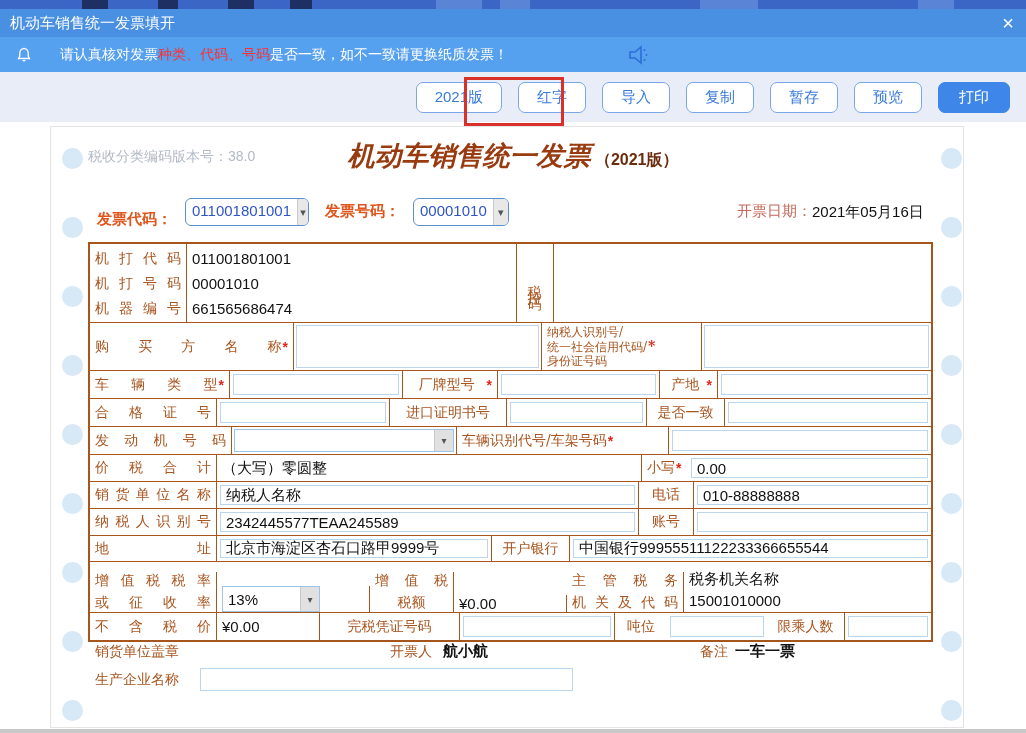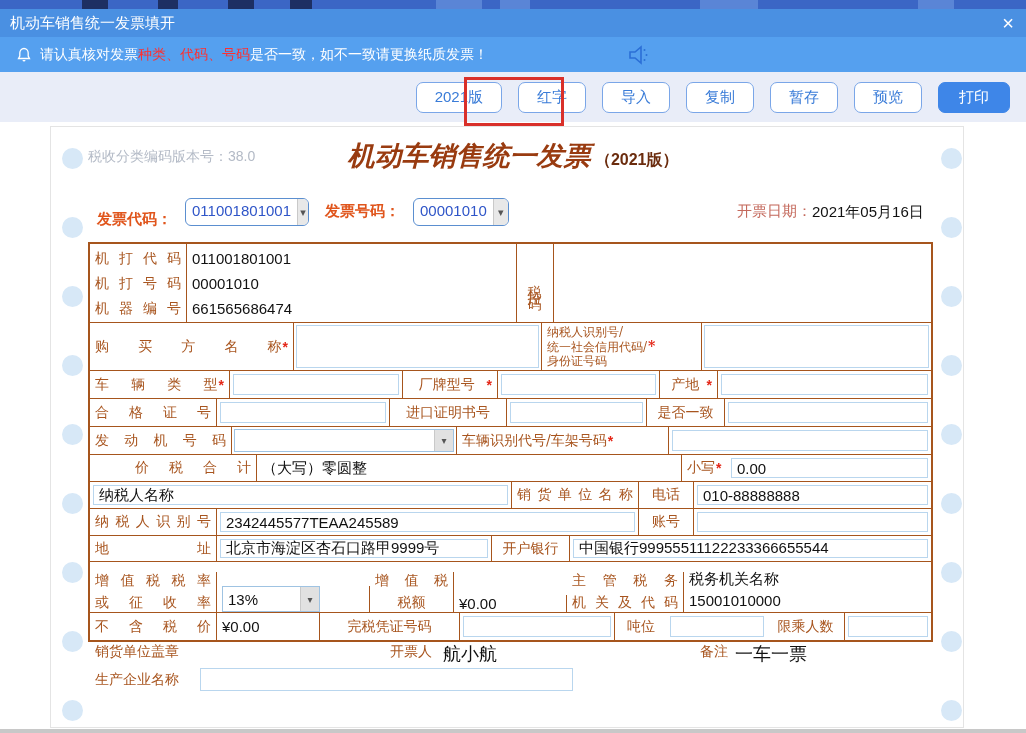--- a/index.html
+++ b/index.html
@@ -10,21 +10,21 @@
   .topstrip{position:absolute;left:0;top:0;width:1026px;height:9px;background:#3b66c5;}
   .topstrip .blk{position:absolute;top:0;height:9px;background:#1d2f63;}
   .topstrip .blk2{position:absolute;top:0;height:9px;background:#5a85d6;}
 
   
   .titlebar{position:absolute;left:0;top:9px;width:1026px;height:28px;background:#4a90e2;display:flex;align-items:center;}
   .titlebar .t{color:#fff;font-size:15px;margin-left:10px;}
   .titlebar .x{position:absolute;right:12px;top:1px;color:#fff;font-size:20px;cursor:pointer;line-height:26px;}
 
   
-  .notice{position:absolute;left:0;top:37px;width:1026px;height:35px;background:#55a0ef;display:flex;align-items:center;color:#fff;font-size:14px;}
+  .notice{position:absolute;left:0;top:37px;width:1026px;height:35px;background:#55a0ef;display:flex;align-items:center;color:#fff;font-size:14px;gap:20px;}
   .notice .bell{margin-left:16px;margin-right:8px;display:flex;align-items:center;}
   .notice .red{color:#ff2f2f;}
   .notice .spk{position:absolute;left:626px;top:6px;}
 
   
   .toolbar{position:absolute;left:0;top:72px;width:1026px;height:50px;background:#e9edf8;display:flex;align-items:center;justify-content:flex-end;gap:16px;padding-right:16px;box-sizing:border-box;}
   .btn{background:#fff;border:1px solid #7aa6e8;color:#3a7cd8;font-size:15px;border-radius:7px;padding:5px 18px;cursor:pointer;font-family:"Liberation Sans",sans-serif;}
   .btn.primary{background:#3e86e8;color:#fff;border-color:#3e86e8;padding:5px 20px;}
   .redbox{position:absolute;left:464px;top:77px;width:94px;height:43px;border:3px solid #d9302a;pointer-events:none;}
 
@@ -60,21 +60,21 @@
   .sel .sv{flex:1;display:flex;align-items:center;padding:0 5px;font-size:15px;color:#111;}
   .sel .sa{width:18px;background:#e1e1e1;border-left:1px solid #c9c9c9;color:#555;font-size:10px;display:flex;align-items:center;justify-content:center;}
   .lines3{display:flex;flex-direction:column;justify-content:center;}
   .lines3 div{line-height:25px;}
   .vert{writing-mode:vertical-lr;letter-spacing:7px;text-align:center;margin:0 auto;}
   .small-lbl{font-size:12px;line-height:14px;}
   .lbl2{display:flex;flex-direction:column;width:100%;gap:4px;}
 
   
   .f-lbl{position:absolute;color:#a8551f;font-family:"DejaVu Serif",serif;font-size:14px;}
-  .f-val{position:absolute;color:#111;font-size:18px;font-weight:normal;}
+  .f-val{position:absolute;color:#111;font-size:15px;font-weight:bold;}
   .m-input{position:absolute;left:200px;top:668px;width:373px;height:23px;border:1px solid #b9d6ee;box-sizing:border-box;background:#fff;}
 
   .bottomstrip{position:absolute;left:0;top:729px;width:1026px;height:4px;background:#c8c8c8;}
 </style>
 </head>
 <body>
 
 <div id="stage">
 
   <div class="topstrip">
@@ -265,42 +265,42 @@
       </div>
       <div class="cell" style="width:212px;">
         <span class="lbl">车辆识别代号/车架号码</span>
         <span class="req">*</span>
       </div>
       <div class="cell ce" style="flex:1;padding:0;">
           <div class="ibox"></div>
         </div>
     </div>
 
-    <div class="row" style="height:26px;padding-left:40px;">
+    <div class="row" style="height:26px;">
       <div class="cell" style="width:127px;">
         <span class="lbl jl">价税合计</span>
       </div>
       <div class="cell" style="width:425px;">
         <span class="val">（大写）零圆整</span>
       </div>
       <div class="cell" style="width:46px;border-right:none;padding-right:0;">
         <span class="lbl">小写</span>
         <span class="req">*</span>
       </div>
       <div class="cell ce" style="flex:1;padding:0;">
         <div class="ibox">0.00</div>
       </div>
     </div>
 
     <div class="row" style="height:26px;">
+      <div class="cell" style="width:127px;">
+        <span class="lbl jl">销货单位名称</span>
+      </div>
       <div class="cell" style="width:422px;padding:0;">
         <div class="ibox">纳税人名称</div>
-      </div>
-      <div class="cell" style="width:127px;">
-        <span class="lbl jl">销货单位名称</span>
       </div>
       <div class="cell" style="width:55px;">
         <span class="lbl ctr">电话</span>
       </div>
       <div class="cell ce" style="flex:1;padding:0;">
         <div class="ibox">010-88888888</div>
       </div>
     </div>
 
     <div class="row" style="height:26px;">

